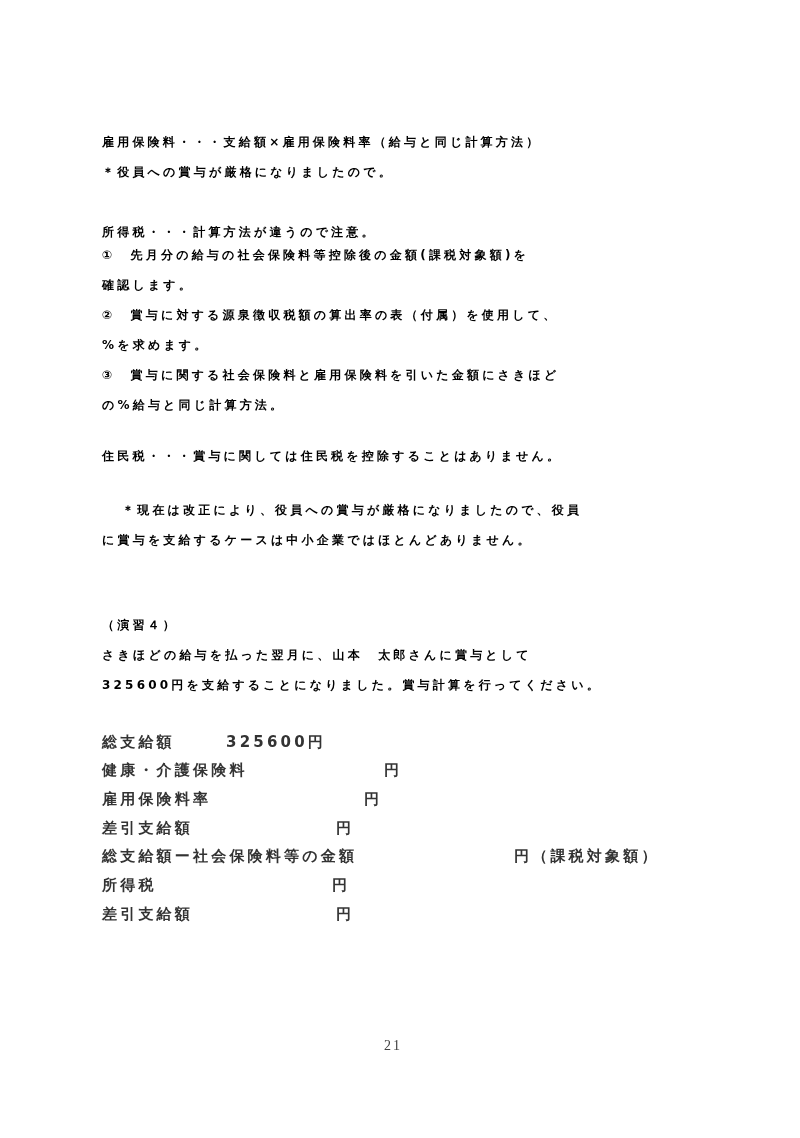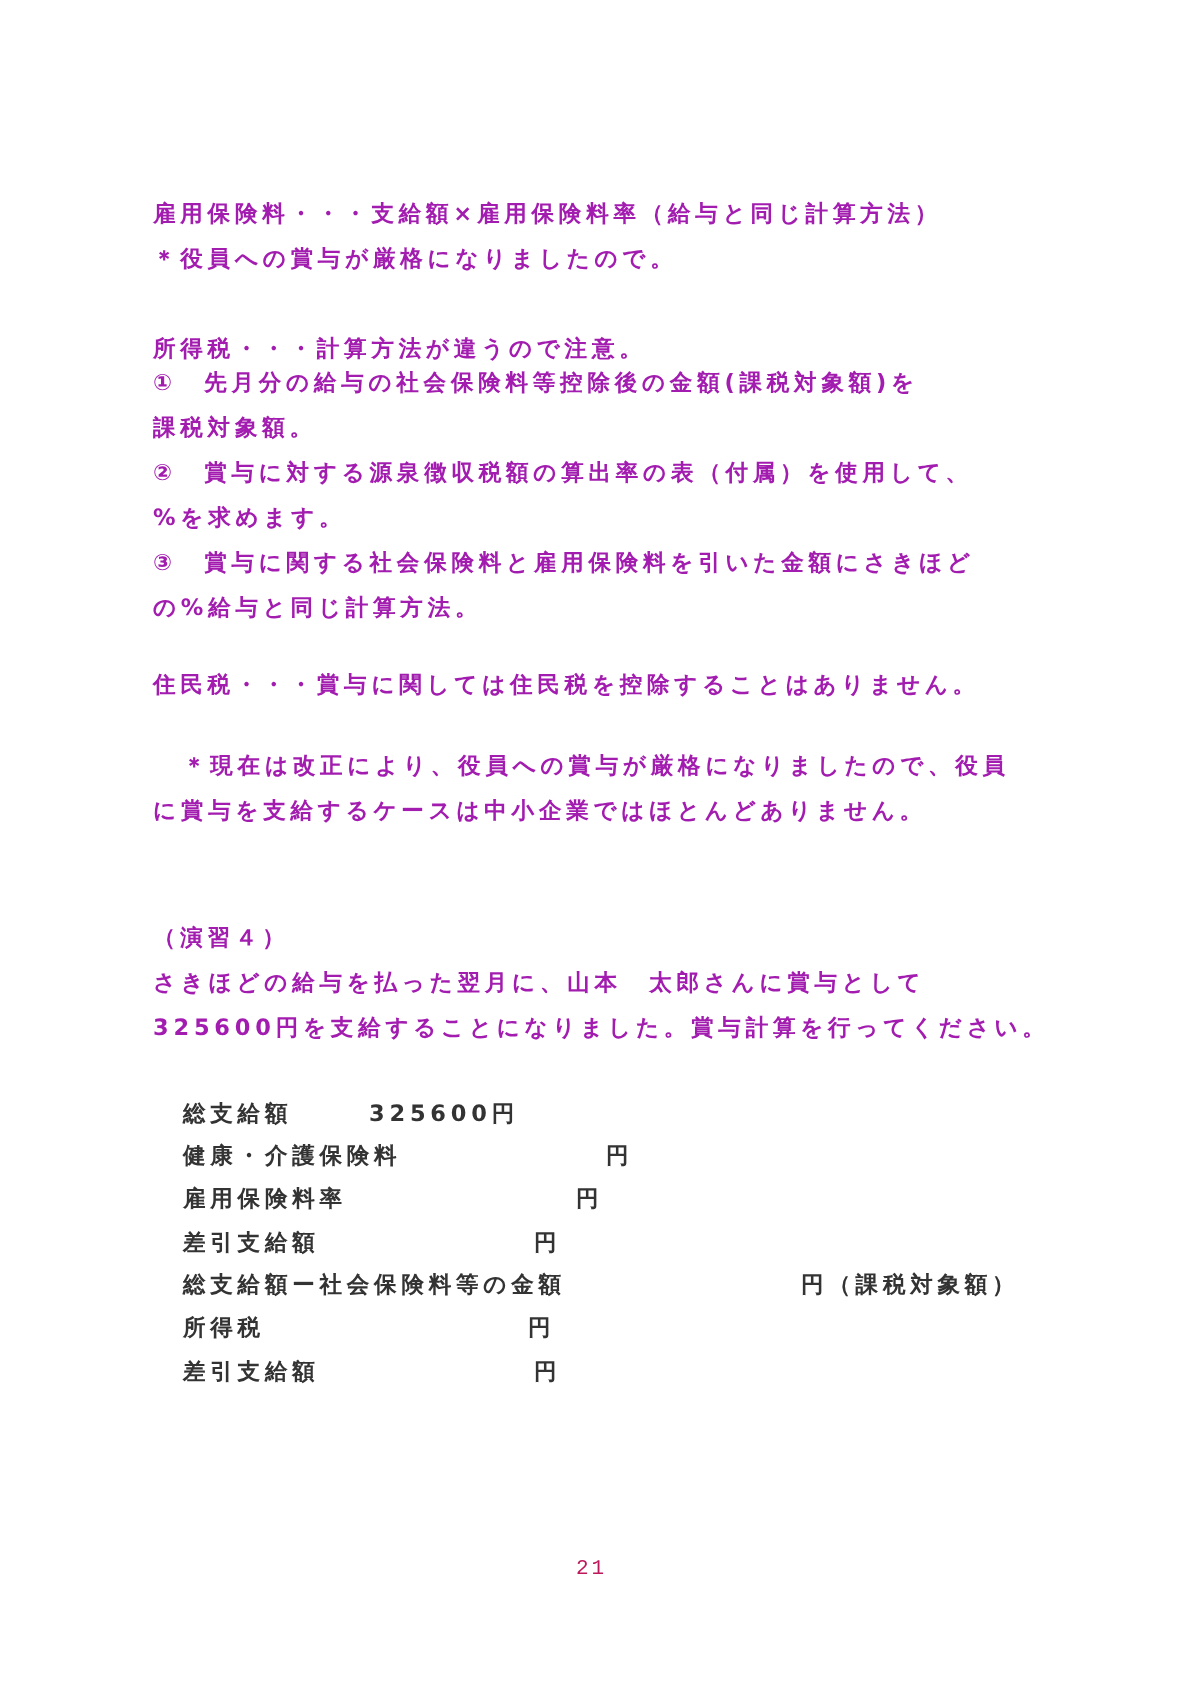--- a/index.html
+++ b/index.html
@@ -1,41 +1,41 @@
 <!DOCTYPE html>
 <html><head>
   <meta charset="utf-8">
   <style>
     html, body { margin: 0; padding: 0; background: #ffffff; }
     body {
       width: 800px; height: 1138px; position: relative; overflow: hidden;
       font-family: "DejaVu Sans", sans-serif; color: #2a2a2a;
     }
     .line {
-      position: absolute; left: 102px; font-size: 15px; line-height: 20px;
+      position: absolute; left: 102px; font-size: 12px; line-height: 20px;
       letter-spacing: 3.2px; white-space: nowrap; font-weight: bold;
-      color: #a21caf;
+      color: #000000;
     }
     .indent { left: 122px; }
     .row { position: absolute; left: 102px; font-size: 15px; line-height: 20px;
       letter-spacing: 3.2px; white-space: nowrap; font-weight: bold; color: #333333; }
-    .row span { position: absolute; top: 0; white-space: nowrap; margin-left: 20px; }
+    .row span { position: absolute; top: 0; white-space: nowrap; }
     .page-num { position: absolute; left: 384px; top: 1038px; font-size: 14px;
-      letter-spacing: 2px; color: #be185d; font-family: Liberation Mono, monospace; }
+      letter-spacing: 2px; color: #404040; font-family: Liberation Serif, serif; }
   </style>
 </head>
 <body>
 
 <div>
   <div class="line" style="top:132px">雇用保険料・・・支給額×雇用保険料率（給与と同じ計算方法）</div>
   <div class="line" style="top:162px">＊役員への賞与が厳格になりましたので。</div>
 
   <div class="line" style="top:222px">所得税・・・計算方法が違うので注意。</div>
   <div class="line" style="top:245px">①　先月分の給与の社会保険料等控除後の金額(課税対象額)を</div>
-  <div class="line" style="top:275px">課税対象額。</div>
+  <div class="line" style="top:275px">確認します。</div>
   <div class="line" style="top:305px">②　賞与に対する源泉徴収税額の算出率の表（付属）を使用して、</div>
   <div class="line" style="top:335px">%を求めます。</div>
   <div class="line" style="top:365px">③　賞与に関する社会保険料と雇用保険料を引いた金額にさきほど</div>
   <div class="line" style="top:395px">の%給与と同じ計算方法。</div>
 
   <div class="line" style="top:446px">住民税・・・賞与に関しては住民税を控除することはありません。</div>
 
   <div class="line indent" style="top:500px">＊現在は改正により、役員への賞与が厳格になりましたので、役員</div>
   <div class="line" style="top:530px">に賞与を支給するケースは中小企業ではほとんどありません。</div>
 

